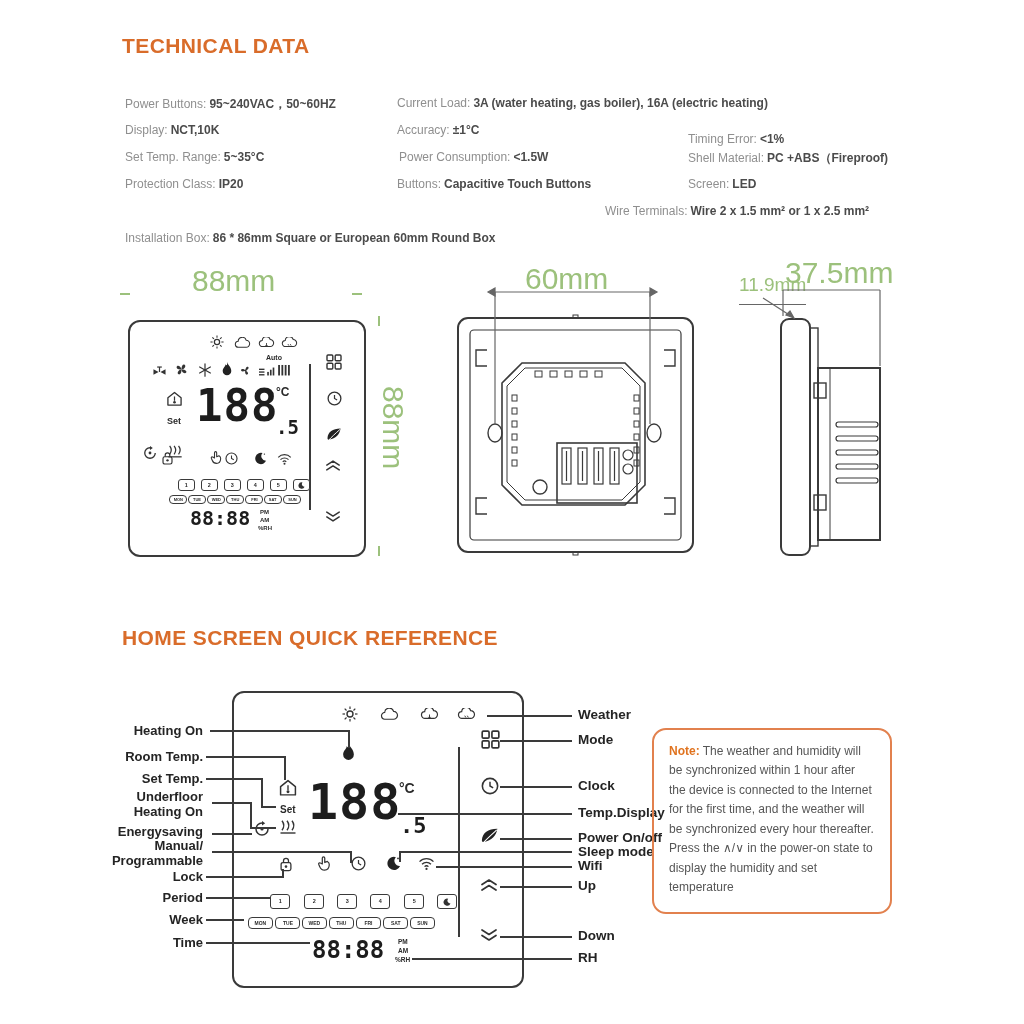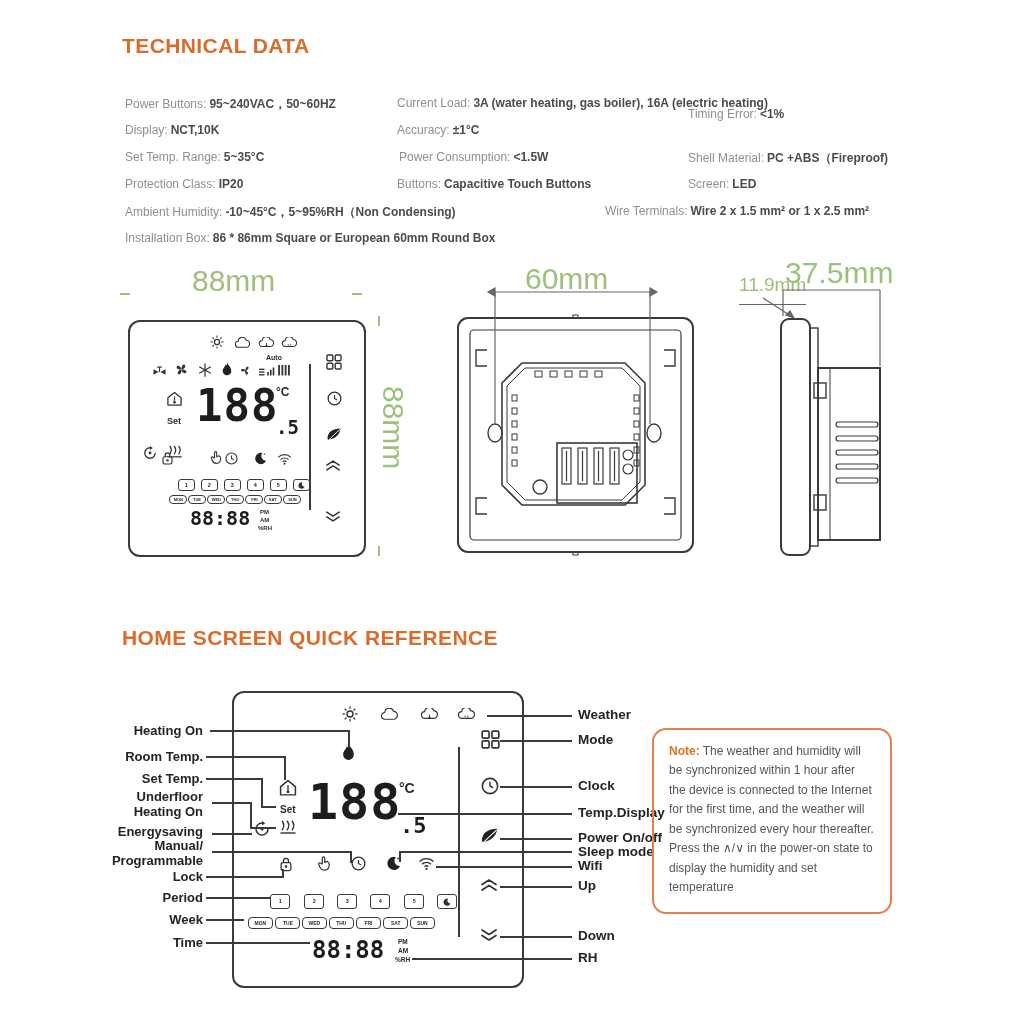--- a/index.html
+++ b/index.html
@@ -179,28 +179,27 @@
 </svg>
 
 <div id="page">
 
   <div class="sec-title" style="left:122px;top:34px">TECHNICAL DATA</div>
 
   <div class="spec" style="left:125px;top:96px"><span>Power Buttons:</span><b>95~240VAC，50~60HZ</b></div>
   <div class="spec" style="left:397px;top:96px"><span>Current Load:</span><b>3A (water heating, gas boiler), 16A (electric heating)</b></div>
   <div class="spec" style="left:125px;top:123px"><span>Display:</span><b>NCT,10K</b></div>
   <div class="spec" style="left:397px;top:123px"><span>Accuracy:</span><b>±1°C</b></div>
-  <div class="spec" style="left:688px;top:107px"><span>Timing Error:</span><b>&lt;1%</b></div>
+  <div class="spec" style="left:688px;top:132px"><span>Timing Error:</span><b>&lt;1%</b></div>
   <div class="spec" style="left:125px;top:150px"><span>Set Temp. Range:</span><b>5~35°C</b></div>
   <div class="spec" style="left:399px;top:150px"><span>Power Consumption:</span><b>&lt;1.5W</b></div>
   <div class="spec" style="left:688px;top:150px"><span>Shell Material:</span><b>PC +ABS（Fireproof)</b></div>
   <div class="spec" style="left:125px;top:177px"><span>Protection Class:</span><b>IP20</b></div>
   <div class="spec" style="left:397px;top:177px"><span>Buttons:</span><b>Capacitive Touch Buttons</b></div>
   <div class="spec" style="left:688px;top:177px"><span>Screen:</span><b>LED</b></div>
-  <div class="spec" style="left:125px;top:204px"><span>Ambient Humidity:</span><b>-10~45°C，5~95%RH（Non Condensing)</b></div>
   <div class="spec" style="left:605px;top:204px"><span>Wire Terminals:</span><b>Wire 2 x 1.5 mm² or 1 x 2.5 mm²</b></div>
   <div class="spec" style="left:125px;top:231px"><span>Installation Box:</span><b>86 * 86mm Square or European 60mm Round Box</b></div>
 
   <div class="dim" style="left:192px;top:264px">88mm</div>
   <div class="tick-h" style="left:120px;top:293px;width:10px"></div>
   <div class="tick-h" style="left:352px;top:293px;width:10px"></div>
   <div class="dim vert" style="left:376px;top:386px">88mm</div>
   <div class="tick-v" style="left:378px;top:316px;height:10px"></div>
   <div class="tick-v" style="left:378px;top:546px;height:10px"></div>
 

